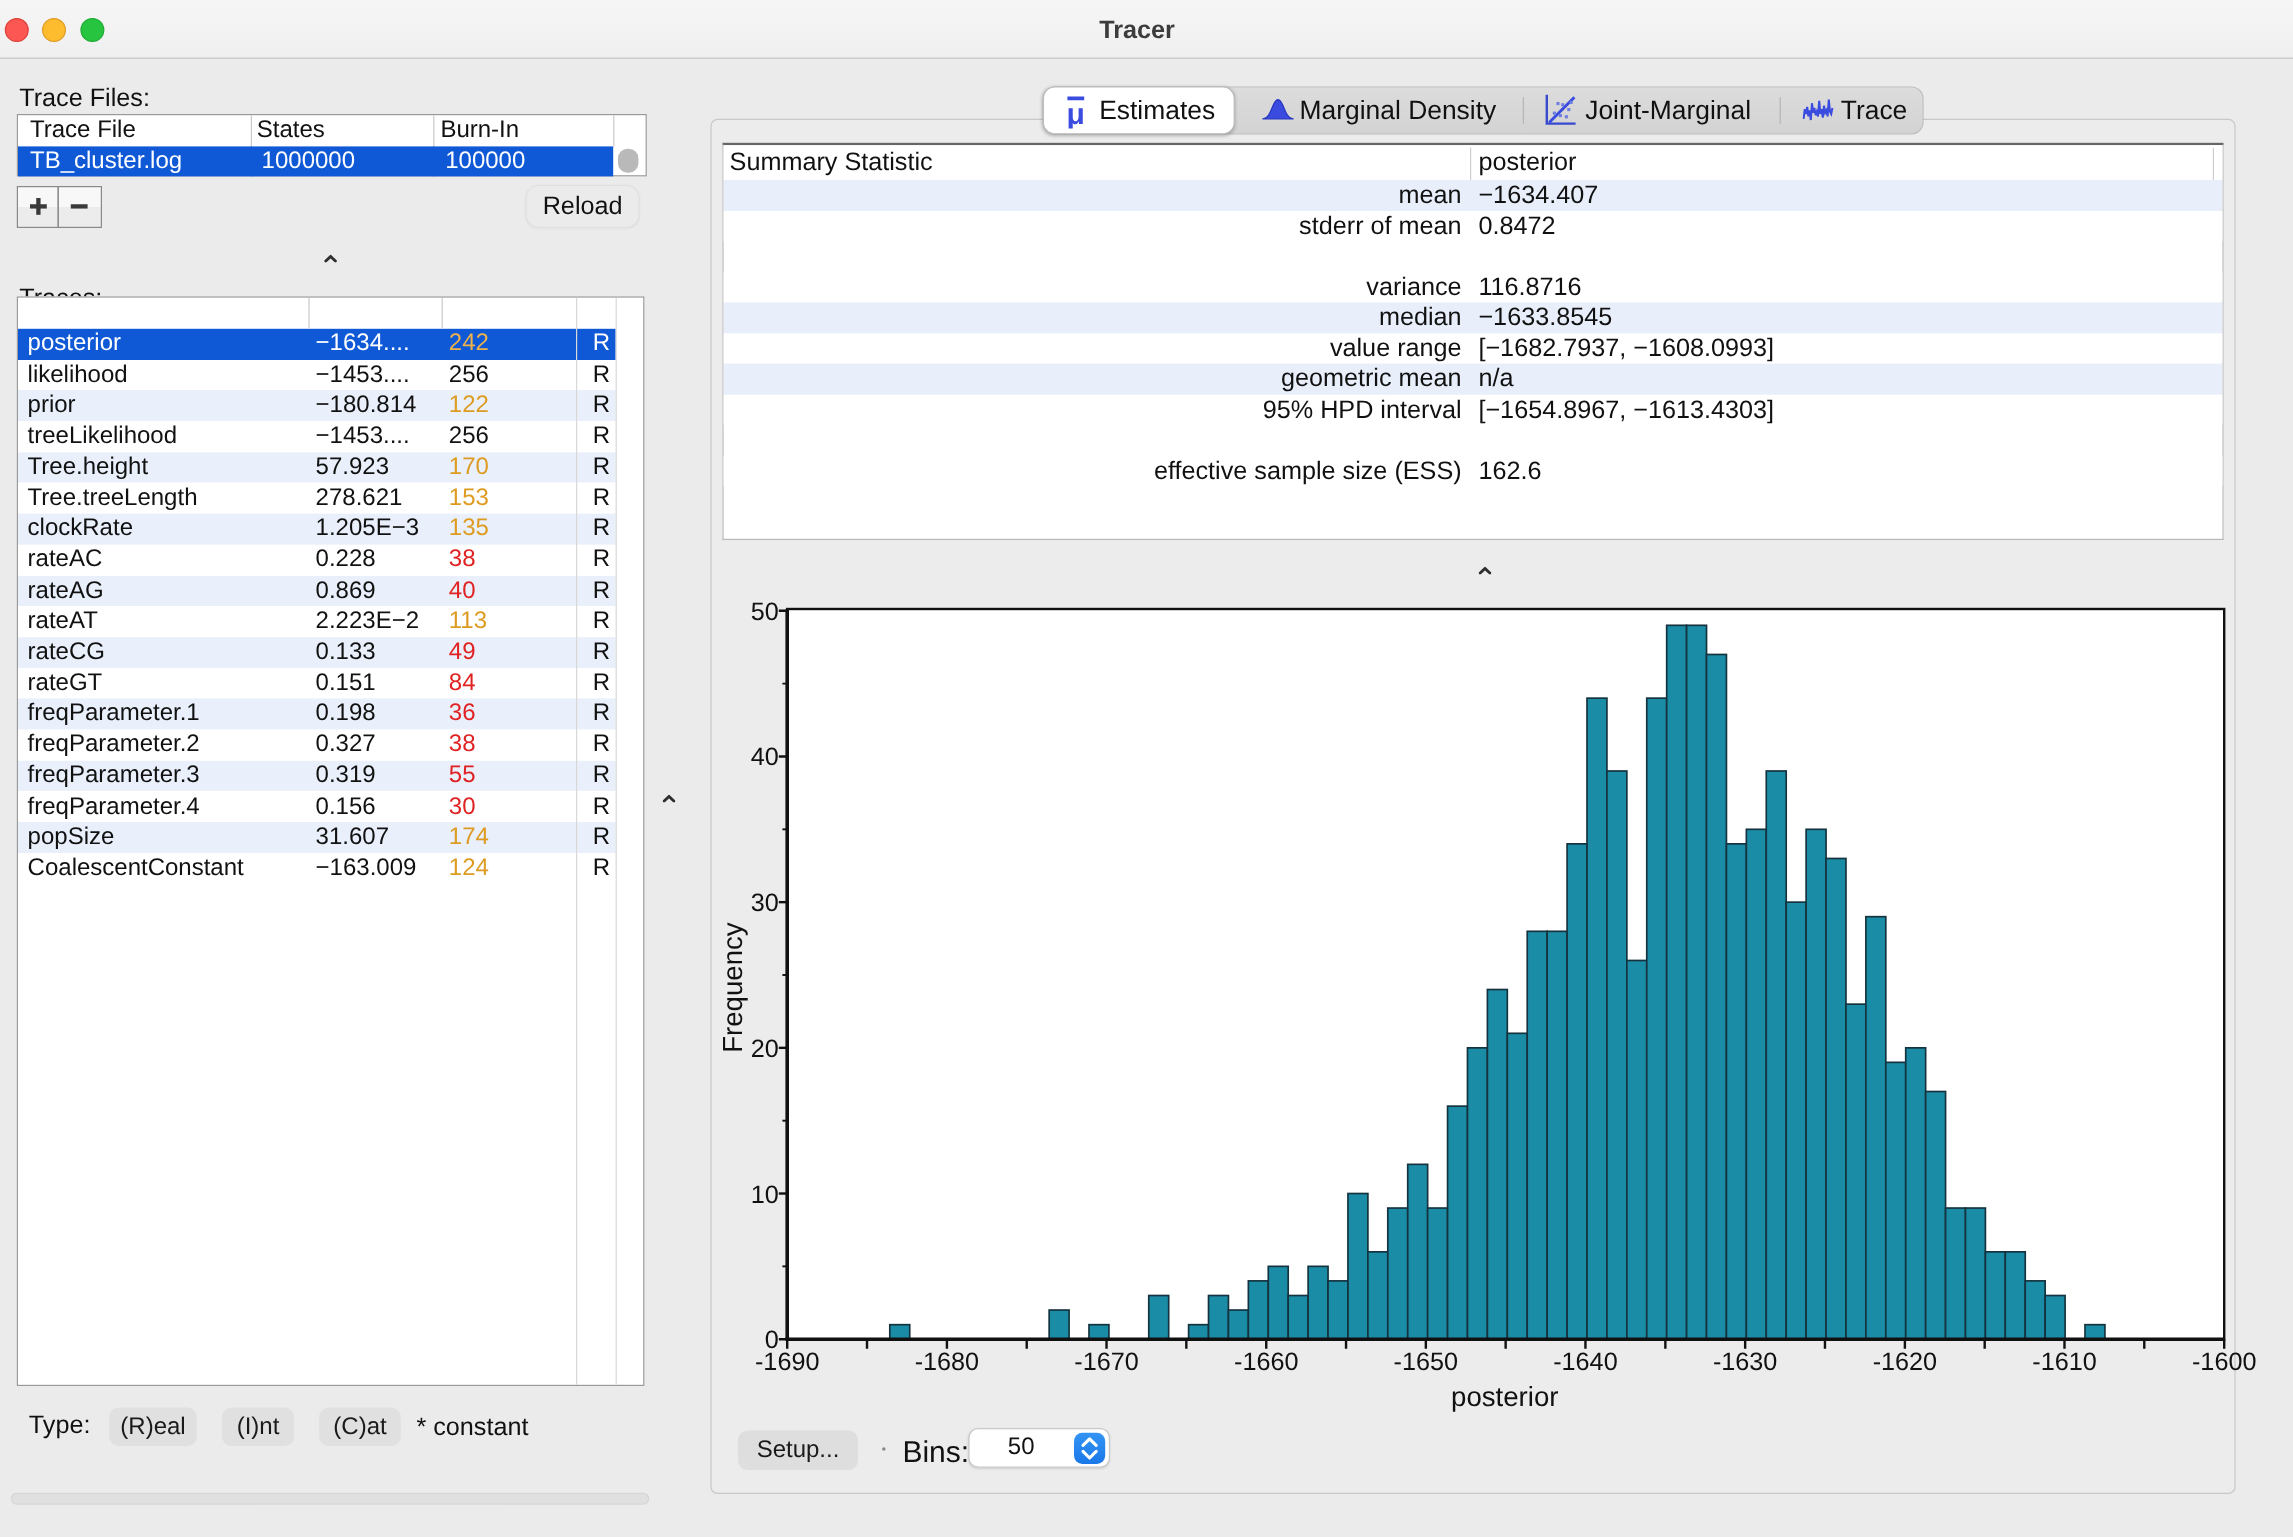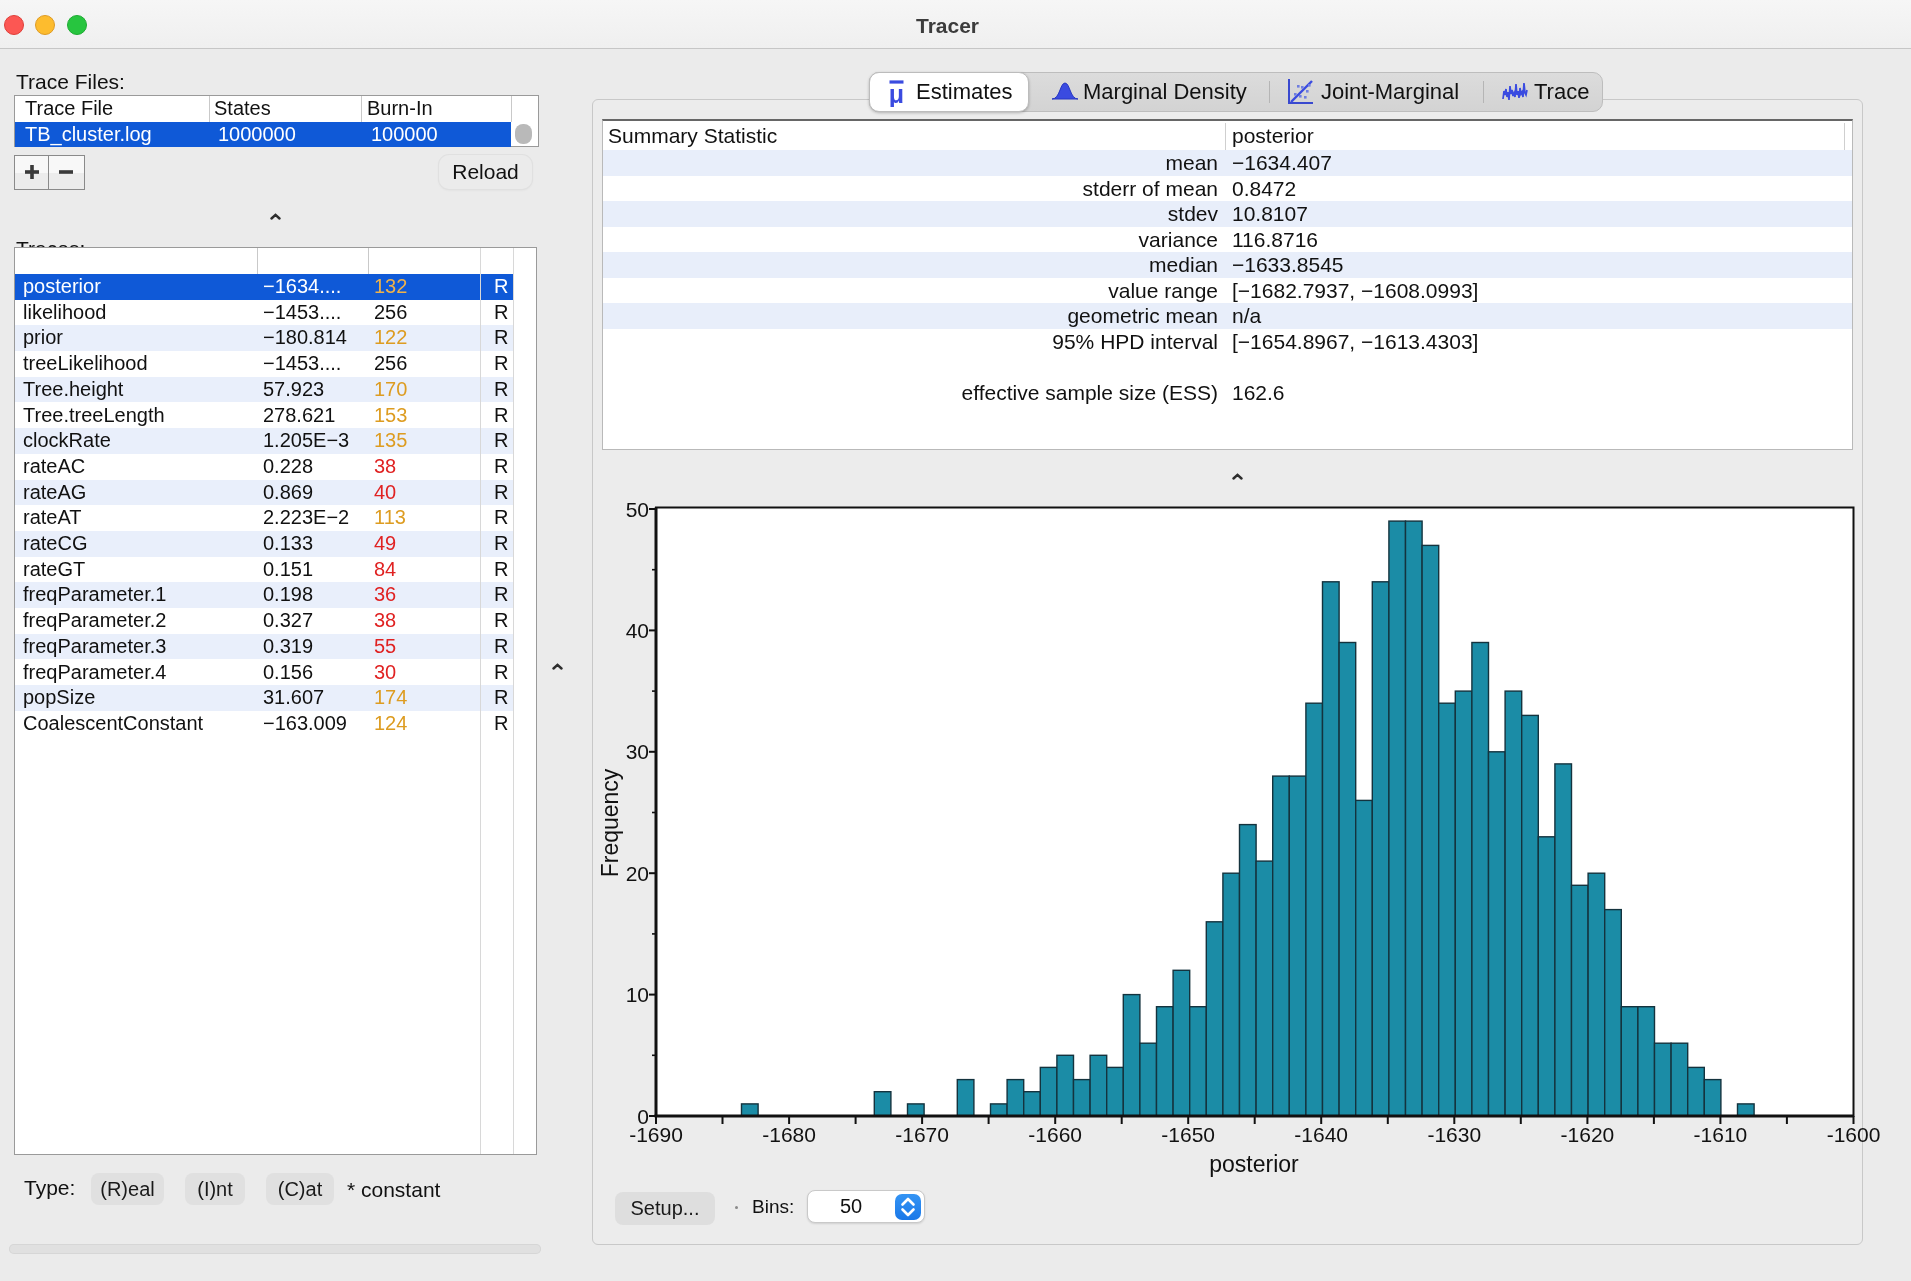--- a/index.html
+++ b/index.html
@@ -79,21 +79,21 @@
 .srow span { position:absolute; top:1px; font-size:21px; color:#111; }
 .sl { right:634px; }   
 .sv { left:629px; }
 #shdr { position:absolute; left:0; top:0; width:1249px; height:29px; background:#fff; }
 #shdr span { position:absolute; top:3px; font-size:21px; color:#111; }
 
 
 
 #setupbtn { position:absolute; left:615px; top:1192px; width:100px; height:33px; border-radius:8px;
   background:#dedede; font-size:20px; color:#1a1a1a; text-align:center; line-height:33px; }
-#binslabel { position:absolute; left:752px; top:1196px; font-size:19px; color:#111; }
+#binslabel { position:absolute; left:752px; top:1196px; font-size:25px; color:#111; }
 #spinner { position:absolute; left:807px; top:1190px; width:118px; height:33px; background:#fff;
   border:1px solid #c9c9c9; border-radius:8px; box-shadow:0 1px 2px rgba(0,0,0,.12); }
 #spinval { position:absolute; left:0; top:0; width:86px; height:31px; text-align:center;
   line-height:31px; font-size:20px; color:#111; }
 #stepper { position:absolute; right:3px; top:2.5px; width:26px; height:26px; border-radius:7px;
   background:linear-gradient(#3494f4,#1a78e8); }
 </style></head>
 <body>
 
 <div id="titlebar">
@@ -134,21 +134,21 @@
 
 <div class="abs" style="left:270px; top:206px;"><svg width="11" height="7" viewBox="0 0 11 7">
       <path d="M1.5 5.5 L5.5 1.8 L9.5 5.5" fill="none" stroke="#2e2e2e" stroke-width="2.4" stroke-linecap="round"></path>
     </svg></div>
 
 <div class="label" style="left:16px; top:225px;margin-top:12px;">Traces:</div>
 <div id="ttable">
 <div class="trow sel" style="top:26.0px">
  <span class="c1">posterior</span>
       <span class="c2">−1634....</span>
-      <span class="c3 ess-o">132</span>
+      <span class="c3 ess-o">242</span>
       <span class="c4">R</span>
 </div>
 <div class="trow plain" style="top:51.7px">
  <span class="c1">likelihood</span>
       <span class="c2">−1453....</span>
       <span class="c3 ess-k">256</span>
       <span class="c4">R</span>
 </div>
 <div class="trow stripe" style="top:77.4px">
  <span class="c1">prior</span>
@@ -266,24 +266,20 @@
     <span style="left:5px;">Summary Statistic</span>
       <span style="left:629px;">posterior</span>
   </div>
 <div class="srow sstripe" style="top:29.0px">
  <span class="sl">mean</span>
       <span class="sv">−1634.407</span>
 </div>
 <div class="srow splain" style="top:54.5px">
  <span class="sl">stderr of mean</span>
       <span class="sv">0.8472</span>
-</div>
-<div class="srow sstripe" style="top:80.0px">
- <span class="sl">stdev</span>
-      <span class="sv">10.8107</span>
 </div>
 <div class="srow splain" style="top:105.5px">
  <span class="sl">variance</span>
       <span class="sv">116.8716</span>
 </div>
 <div class="srow sstripe" style="top:131.0px">
  <span class="sl">median</span>
       <span class="sv">−1633.8545</span>
 </div>
 <div class="srow splain" style="top:156.5px">

